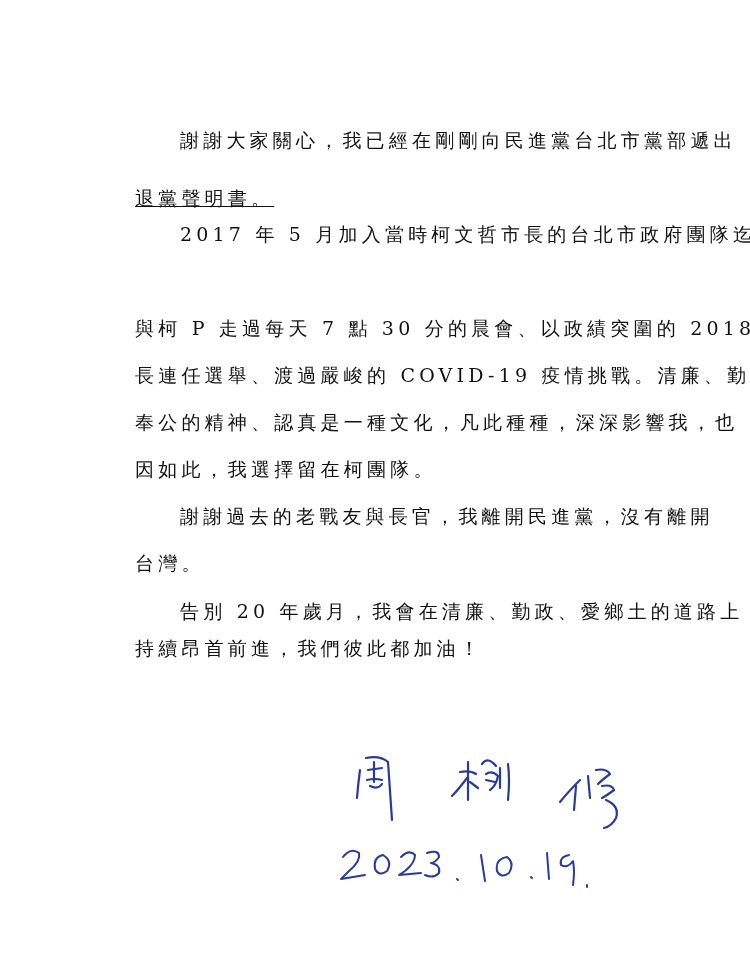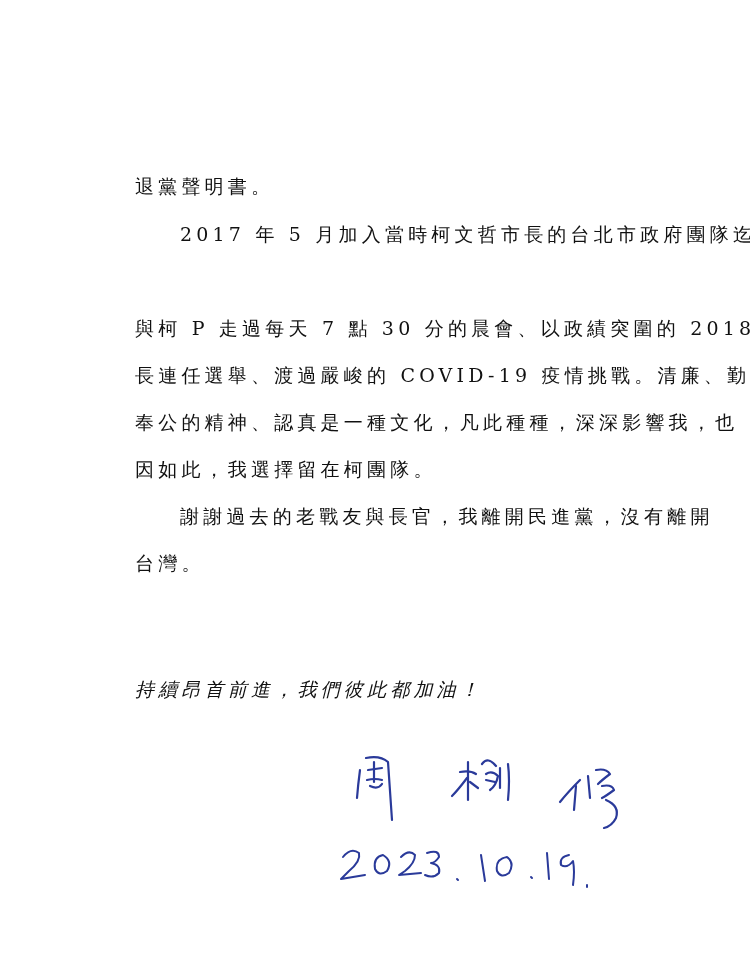--- a/index.html
+++ b/index.html
@@ -54,32 +54,34 @@
       color: #2a3a9a;
       letter-spacing: 6px;
       opacity: 0;
     }
   </style>
 </head>
 <body>
 
 <div class="page">
 
-  <div class="line" style="top:174px;">退黨聲明書。</div>
+  <div class="line indent" style="top:128px;">謝謝大家關心，我已經在剛剛向民進黨台北市黨部遞出</div>
+  <div class="line" style="top:186px;text-decoration:underline;">退黨聲明書。</div>
 
   <div class="line indent" style="top:222px;">2017 年 5 月加入當時柯文哲市長的台北市政府團隊迄今</div>
   <div class="line" style="top:316px;">與柯 P 走過每天 7 點 30 分的晨會、以政績突圍的 2018 年市</div>
   <div class="line" style="top:363px;">長連任選舉、渡過嚴峻的 COVID-19 疫情挑戰。清廉、勤政、</div>
   <div class="line" style="top:457px;">因如此，我選擇留在柯團隊。</div>
   <div class="line" style="top:410px;">奉公的精神、認真是一種文化，凡此種種，深深影響我，也</div>
 
   <div class="line" style="top:551px;">台灣。</div>
   <div class="line indent" style="top:504px;">謝謝過去的老戰友與長官，我離開民進黨，沒有離開</div>
 
-  <div class="line" style="top:677px;font-style:italic;">持續昂首前進，我們彼此都加油！</div>
+  <div class="line indent" style="top:599px;">告別 20 年歲月，我會在清廉、勤政、愛鄉土的道路上</div>
+  <div class="line" style="top:636px;">持續昂首前進，我們彼此都加油！</div>
 
   <svg class="sig-name" viewBox="0 0 300 90" fill="none" stroke="#2a3a9a" stroke-width="2.2" stroke-linecap="round" stroke-linejoin="round">
 
     <path d="M20 30 Q18 45 17 58"></path>
     <path d="M26 18 Q40 15 48 22 Q50 50 52 80"></path>
     <path d="M28 30 L42 28"></path>
     <path d="M34 22 L34 42"></path>
     <path d="M27 40 Q35 38 42 40"></path>
     <path d="M30 46 Q38 50 42 44"></path>
 

